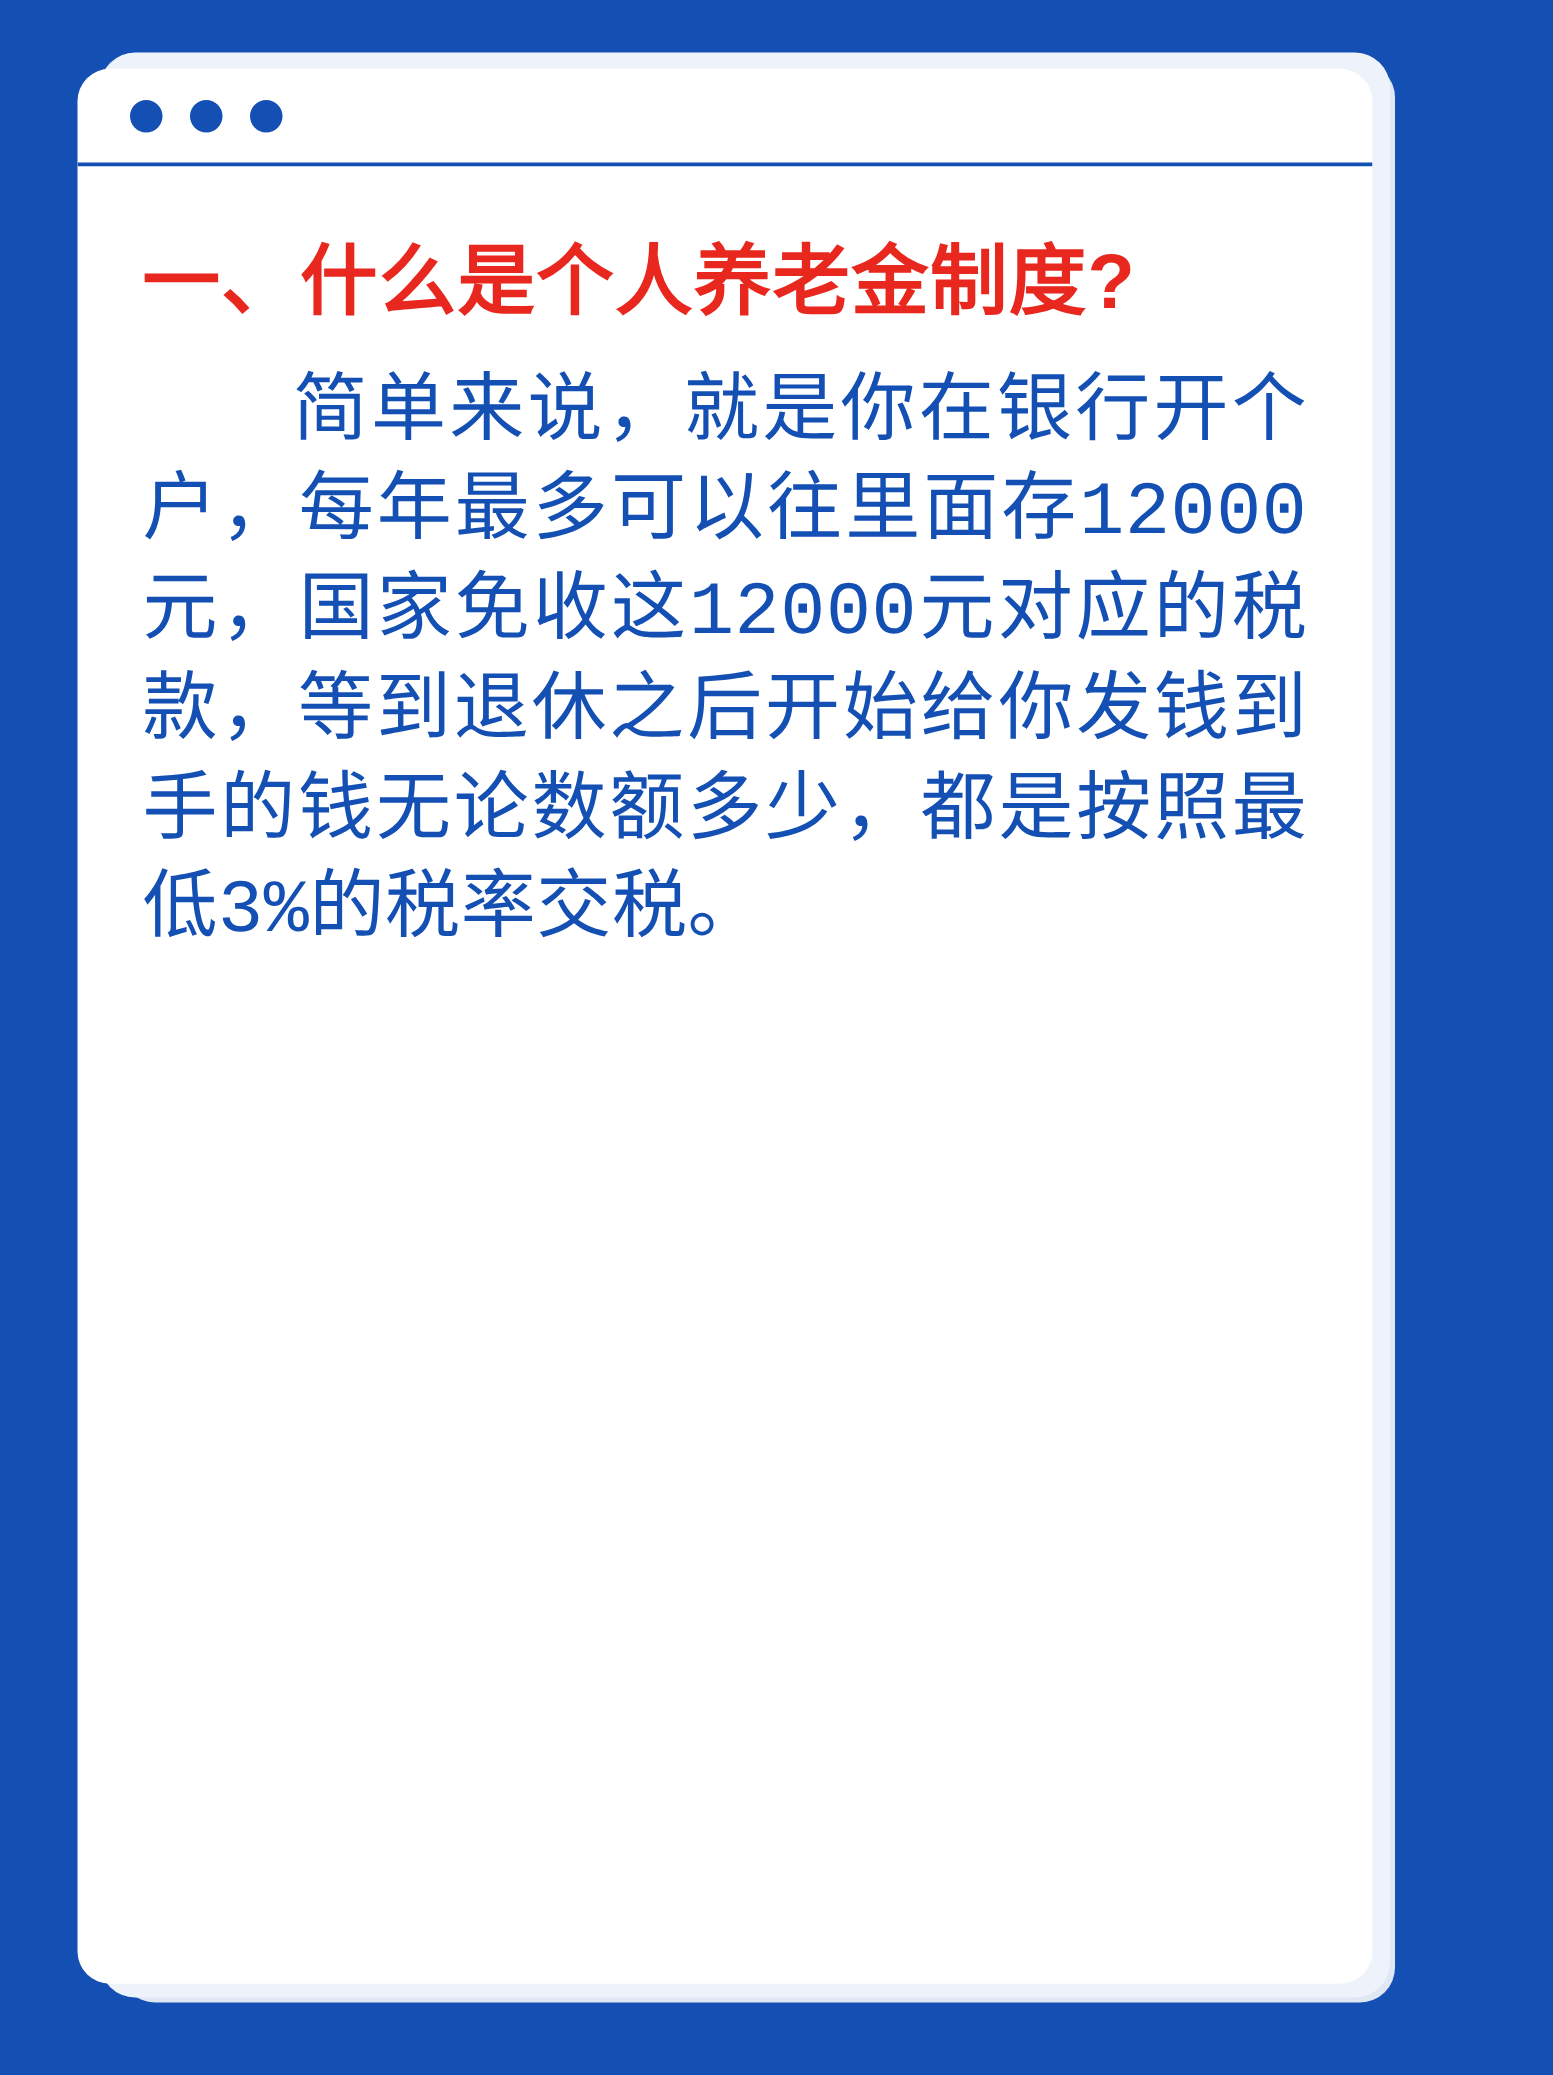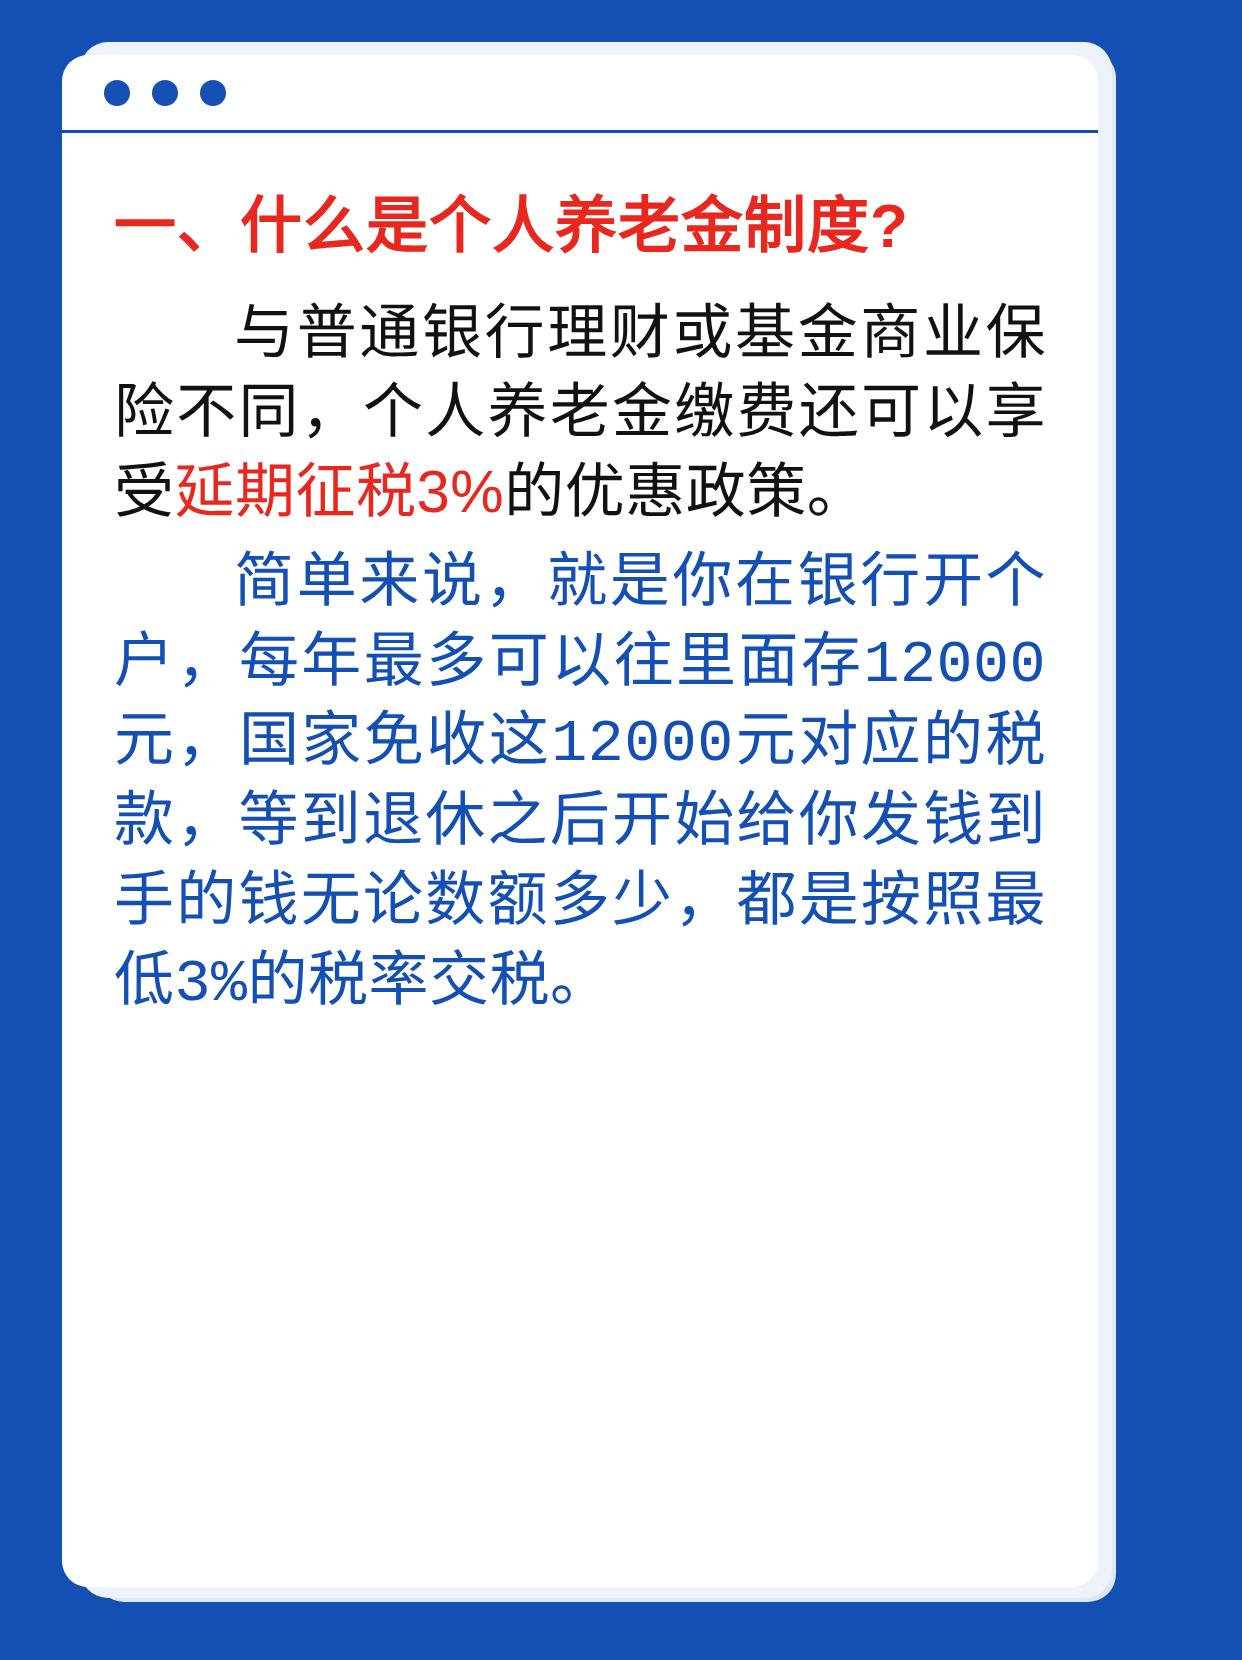--- a/index.html
+++ b/index.html
@@ -125,23 +125,20 @@
         <span class="dot"></span>
         <span class="dot"></span>
         <span class="dot"></span>
       </div>
     </div>
 
     <div class="content">
 
       <h1 class="heading">一、什么是个人养老金制度?</h1>
 
-      <p class="para para-dark">
-        <span class="indent"></span><span>与普通银行理财或基金商业保险不同，个人养老金缴费还可以享受</span><span class="hl-red">延期征税3%</span><span>的优惠政策。</span>
-      </p>
 
       <p class="para para-blue">
         <span class="indent"></span><span>简单来说，就是你在银行开个户，每年最多可以往里面存12000元，国家免收这12000元对应的税款，等到退休之后开始给你发钱到手的钱无论数额多少，都是按照最低3%的税率交税。</span>
       </p>
 
     </div>
   </div>
 </div>
 
 </body></html>

